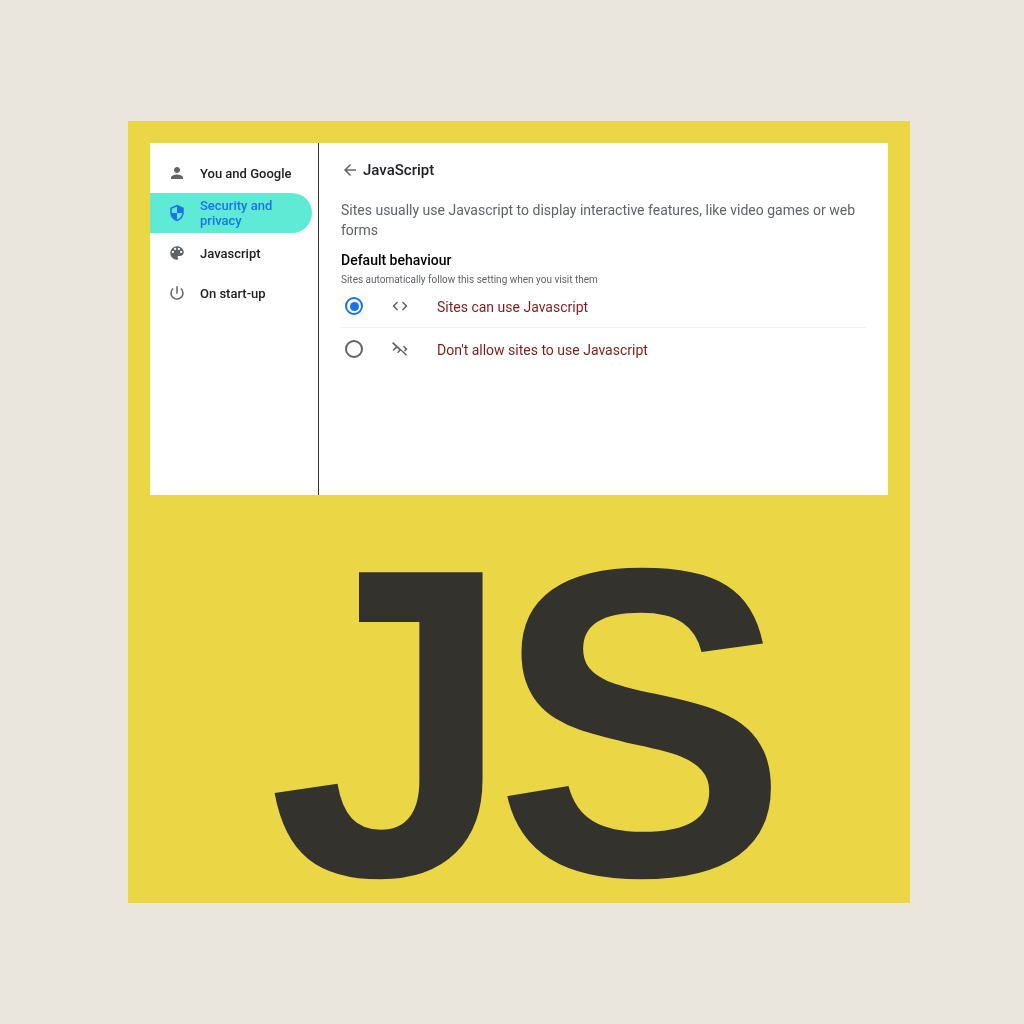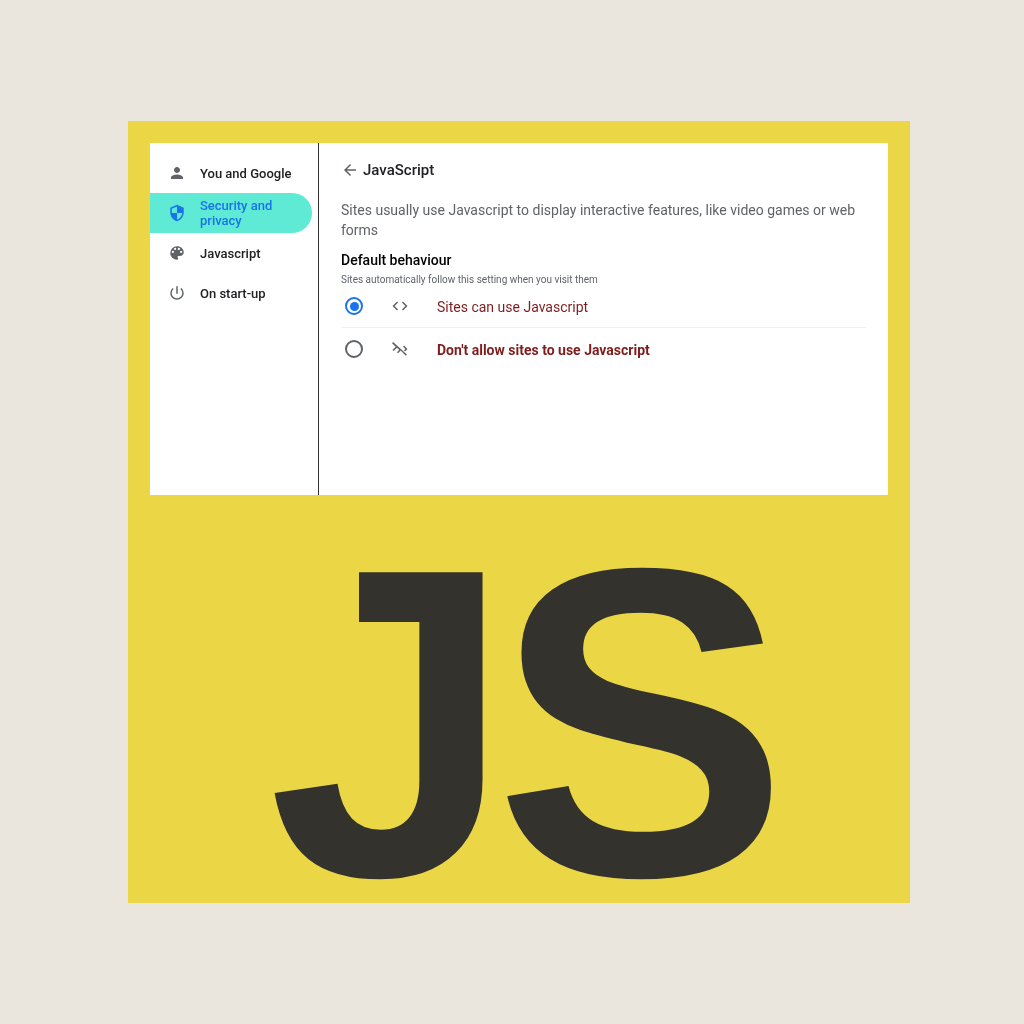--- a/index.html
+++ b/index.html
@@ -91,21 +91,21 @@
   .radio-row {
     display: flex;
     align-items: flex-end;
     padding: 12px 4px;
     gap: 28px;
     font-size: 14px;
     color: #7f1d1d;
     cursor: pointer;
     border-bottom: 1px solid #f1f1f1;
   }
-  .radio-row:last-child { border-bottom: none; font-weight: bold; }
+  .radio-row:last-child { border-bottom: none; }
   .radio {
     width: 18px; height: 18px;
     border-radius: 50%;
     border: 2px solid #5f6368;
     display: flex;
     align-items: center;
     justify-content: center;
     flex-shrink: 0;
   }
   .radio.checked {

